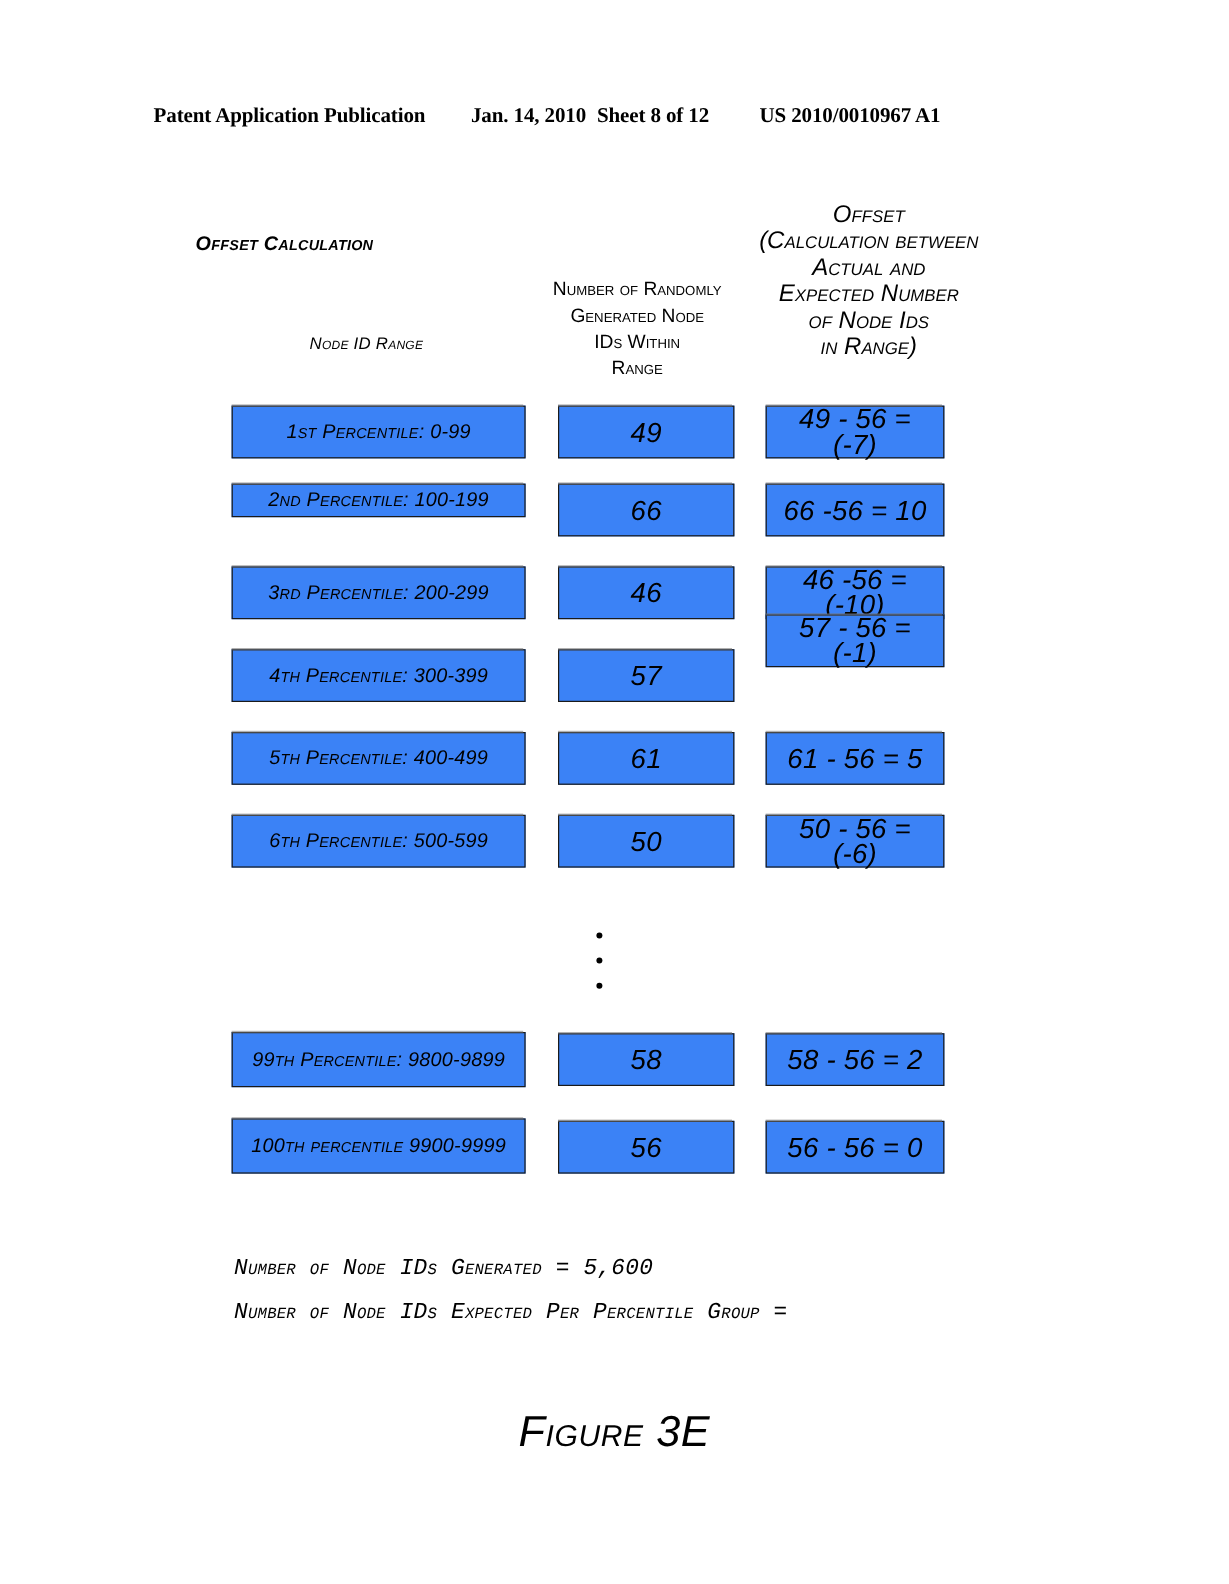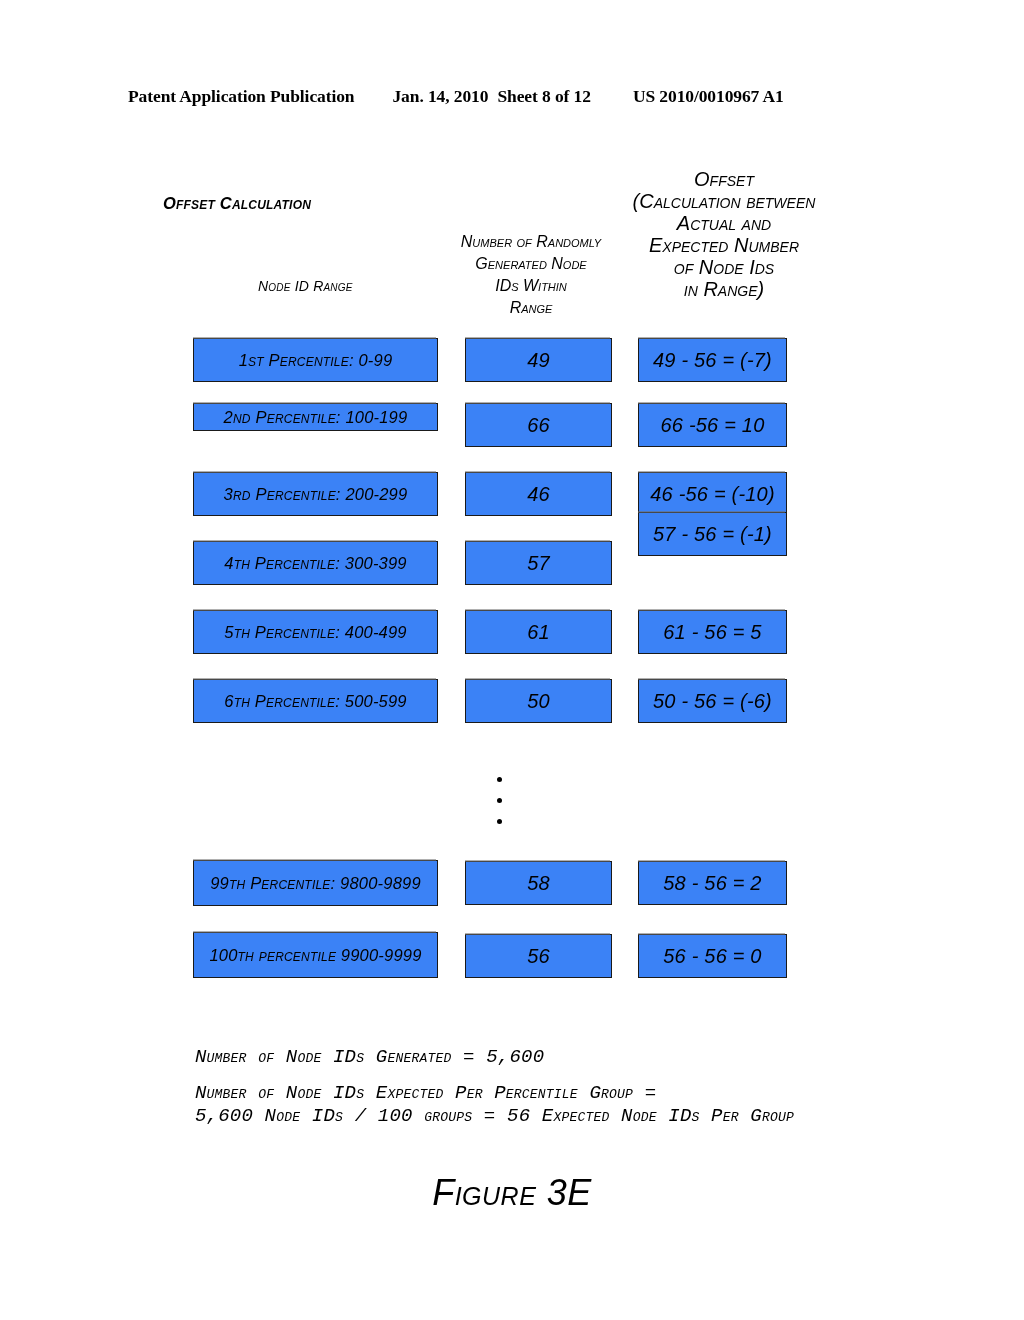--- a/index.html
+++ b/index.html
@@ -70,21 +70,20 @@
 
   .hdr-mid {
     position: absolute;
     left: 424px;
     top: 231px;
     width: 214px;
     text-align: center;
     font-size: 16px;
     line-height: 22px;
     font-variant: small-caps;
-    font-style: italic;
     white-space: normal;
   }
 
   .hdr-right {
     position: absolute;
     left: 628px;
     top: 168px;
     width: 192px;
     text-align: center;
     font-size: 20px;
@@ -123,21 +122,21 @@
     background: #6f6f6f;
     opacity: .55;
   }
 
   .col-range  { left: 193px; width: 245px; }
   .col-count  { left: 465px; width: 147px; }
   .col-offset { left: 638px; width: 149px; }
 
   .box.num {
     font-variant: normal;
-    font-size: 20px;
+    font-size: 23px;
   }
   .box.two-line { line-height: 21px; }
 
   
   .vdots {
     position: absolute;
     left: 497px;
     top: 772px;
     width: 12px;
     height: 60px;
@@ -254,19 +253,18 @@
   <div class="box col-offset num" style="top:861px;height:44px">58 - 56 = 2</div>
 
   <div class="box col-range two-line" style="top:932px;height:46px">100th percentile 9900-9999</div>
   <div class="box col-count num" style="top:934px;height:44px">56</div>
   <div class="box col-offset num" style="top:934px;height:44px">56 - 56 = 0</div>
 
   <div class="notes">
     <div class="note-line">Number of Node IDs Generated = 5,600</div>
     <div class="note-block">
       <div class="note-line">Number of Node IDs Expected Per Percentile Group =</div>
-      <div class="note-line">5,600 Node IDs / 100 groups = 56 Expected Node IDs Per Group</div>
     </div>
   </div>
 
   <div class="fig-caption">Figure 3E</div>
 
 </div>
 
 </body></html>

